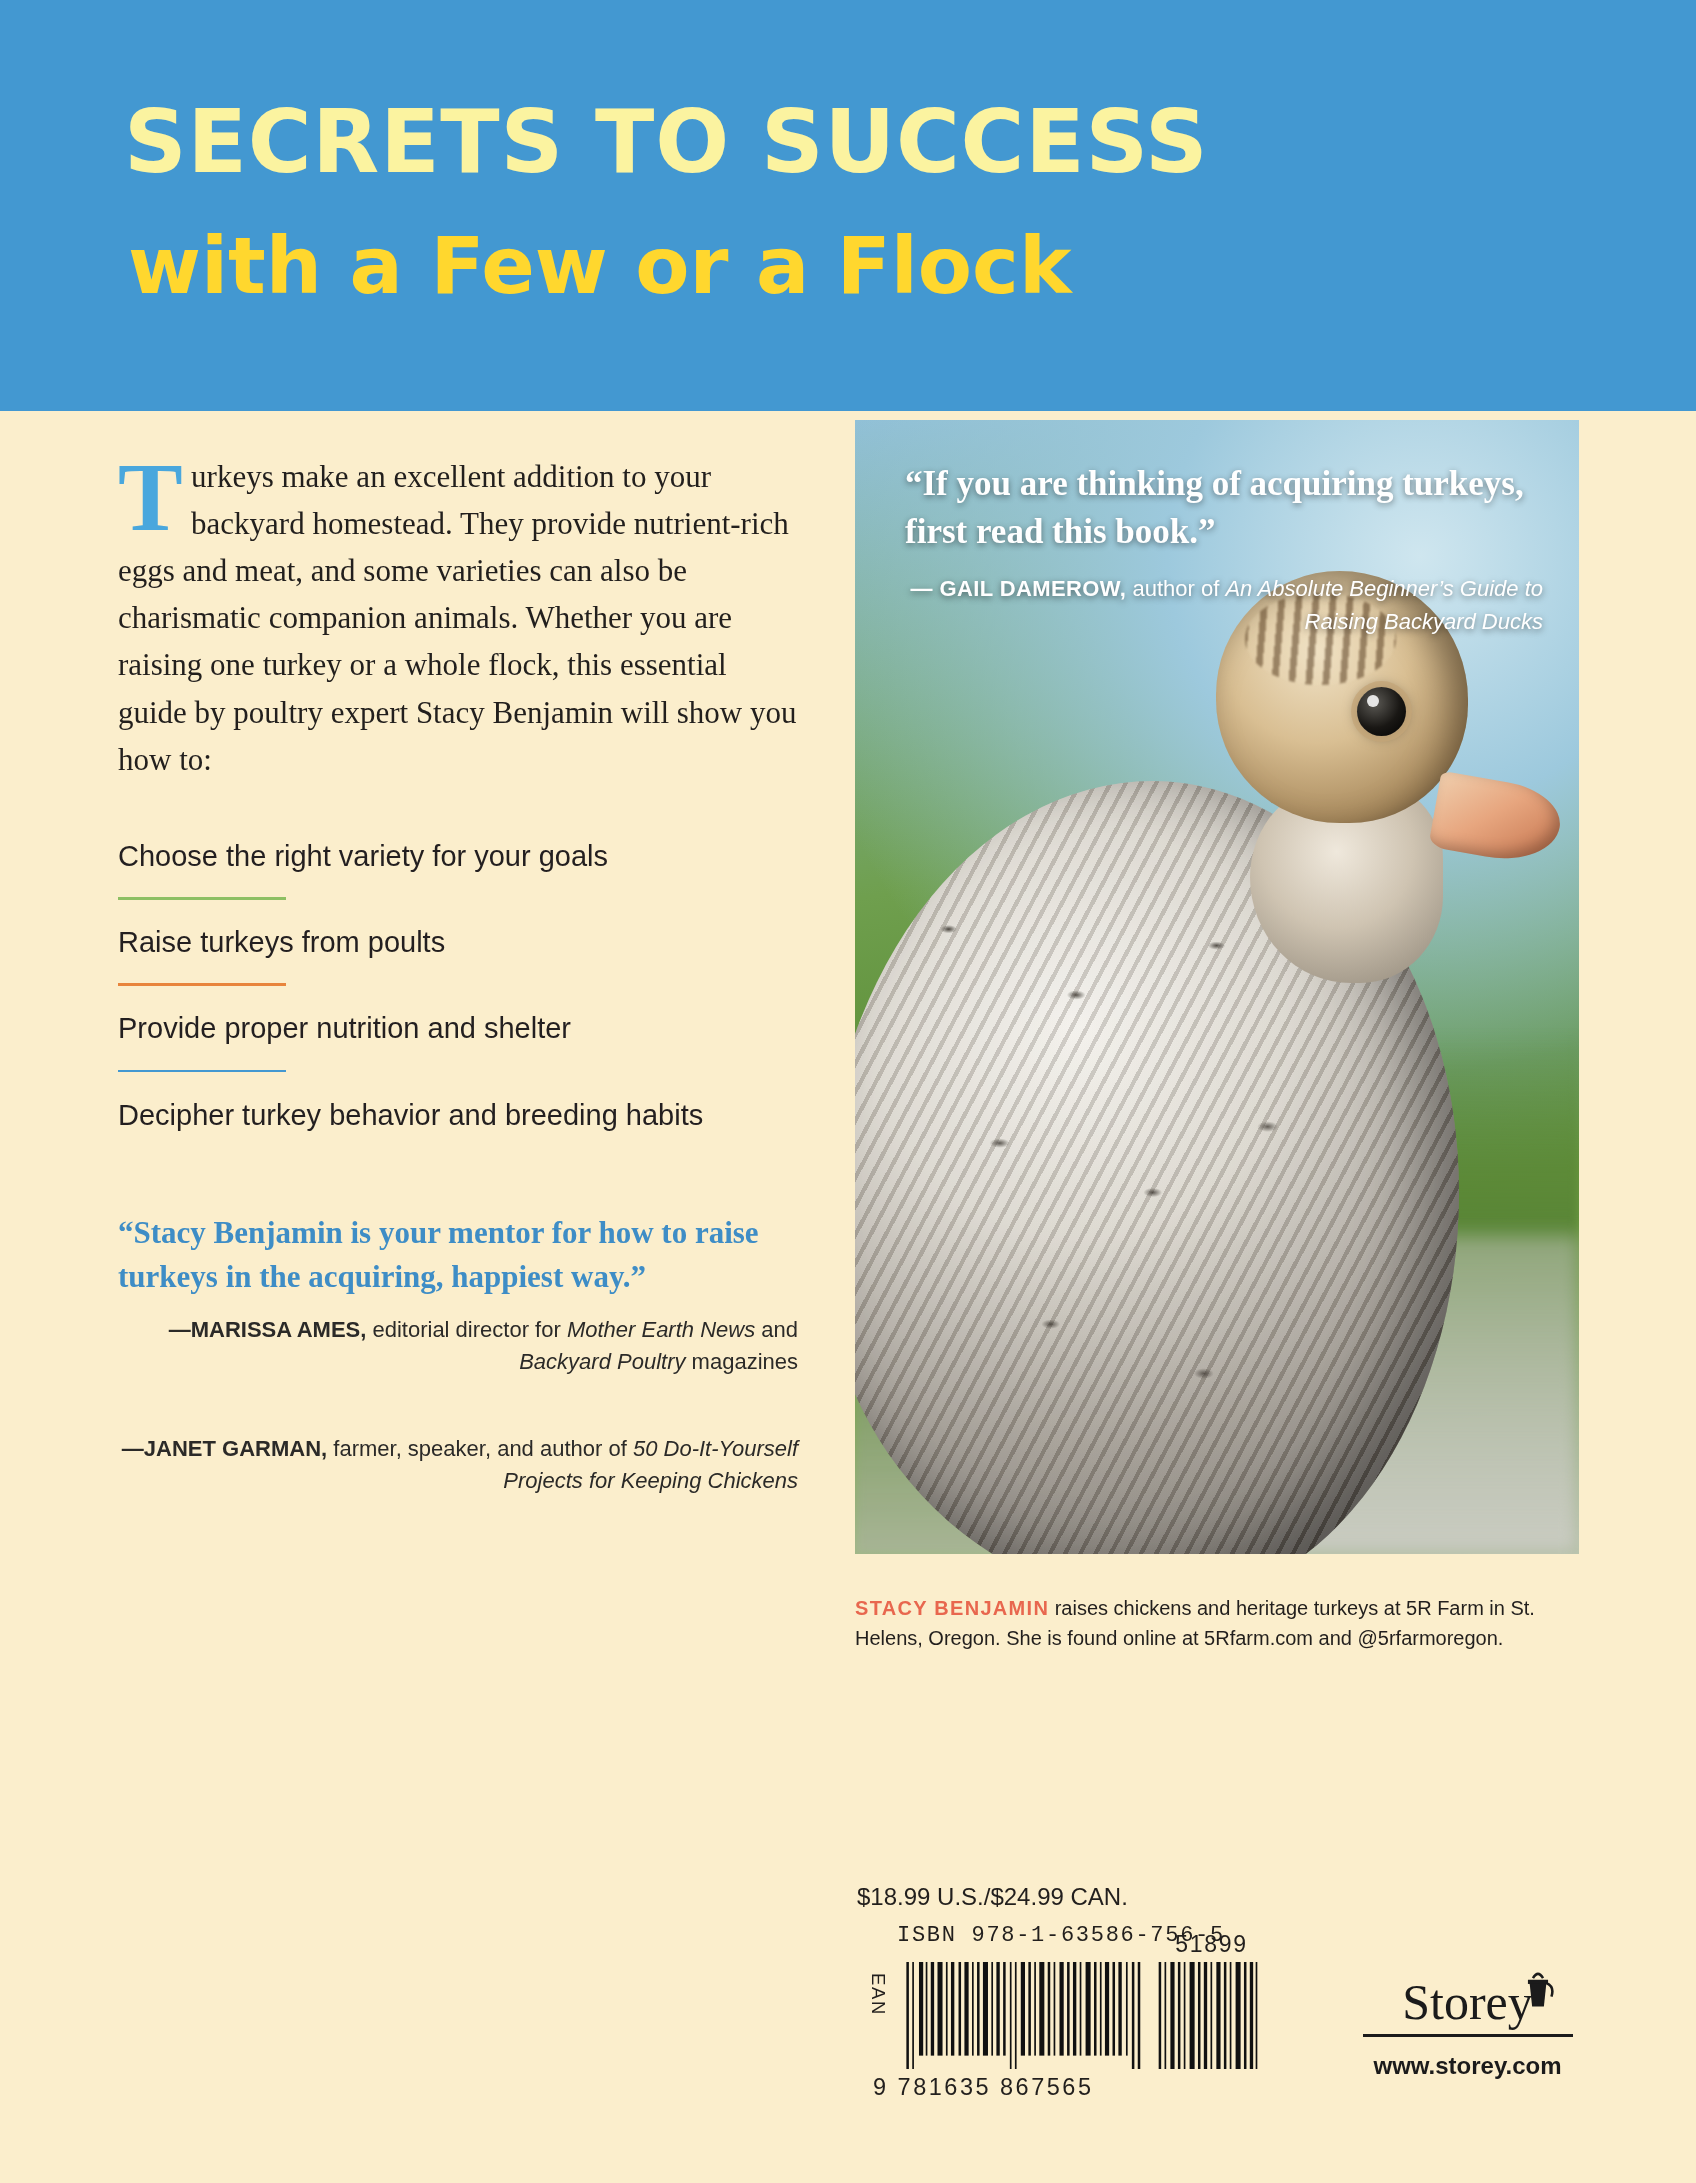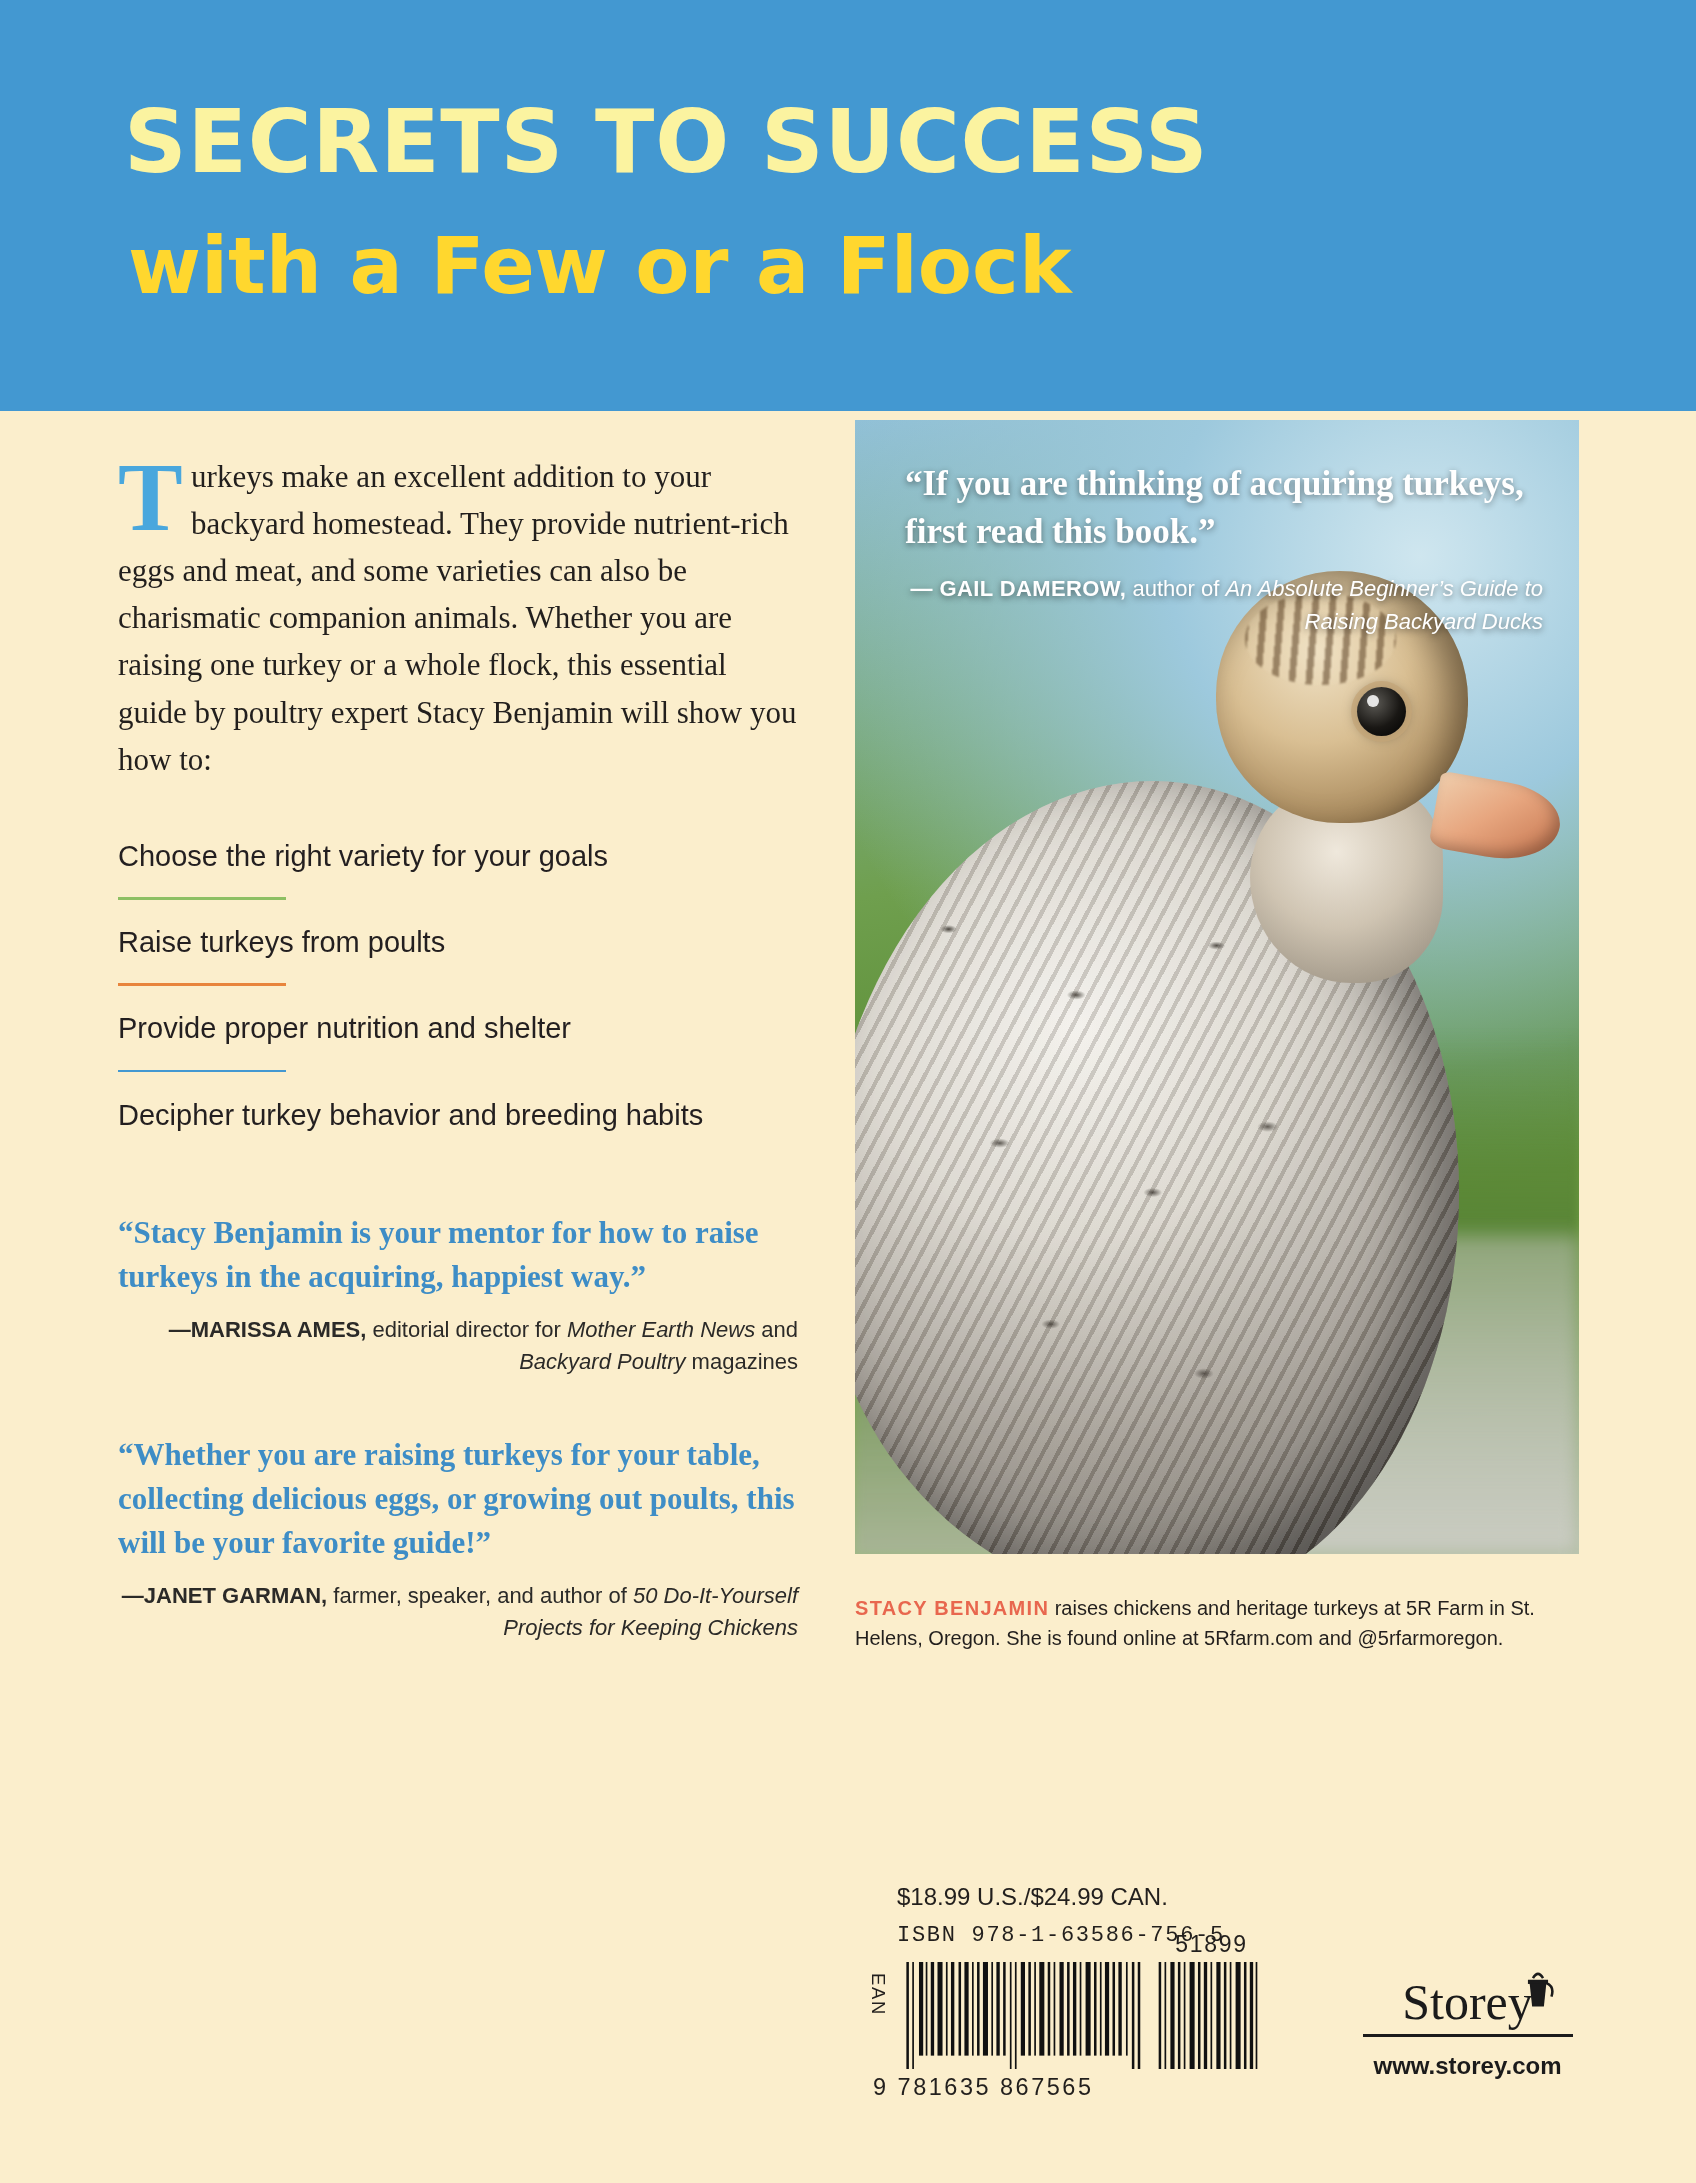--- a/index.html
+++ b/index.html
@@ -257,21 +257,21 @@
   }
   .bio .bio-name {
     font-weight: bold;
     letter-spacing: 1.3px;
     color: #e8674e;
   }
 
   
   .price {
     position: absolute;
-    left: 897px;
+    left: 857px;
     top: 1883px;
     font-family: "Liberation Sans", sans-serif;
     font-size: 24px;
     color: #221f1d;
   }
   .isbn-text {
     position: absolute;
     left: 897px;
     top: 1923px;
     font-family: "Liberation Mono", monospace;
@@ -383,21 +383,20 @@
     </div>
 
     <div class="blurb-block">
       <div class="blurb">“Stacy Benjamin is your mentor for how to raise turkeys in the acquiring, happiest way.”</div>
       <div class="attrib">
         <span class="name">—MARISSA AMES,</span><span> editorial director for </span><span class="ital">Mother Earth News</span><span> and </span><span class="ital">Backyard Poultry</span><span> magazines</span>
       </div>
     </div>
 
     <div class="blurb-block">
-      <div class="blurb">“Whether you are raising turkeys for your table, collecting delicious eggs, or growing out poults, this will be your favorite guide!”</div>
       <div class="attrib">
         <span class="name">—JANET GARMAN,</span><span> farmer, speaker, and author of </span><span class="ital">50 Do-It-Yourself Projects for Keeping Chickens</span>
       </div>
     </div>
   </div>
 
   <div class="right-col">
     <div class="photo">
       <div class="sky"></div>
       <div class="blur-grass"></div>

